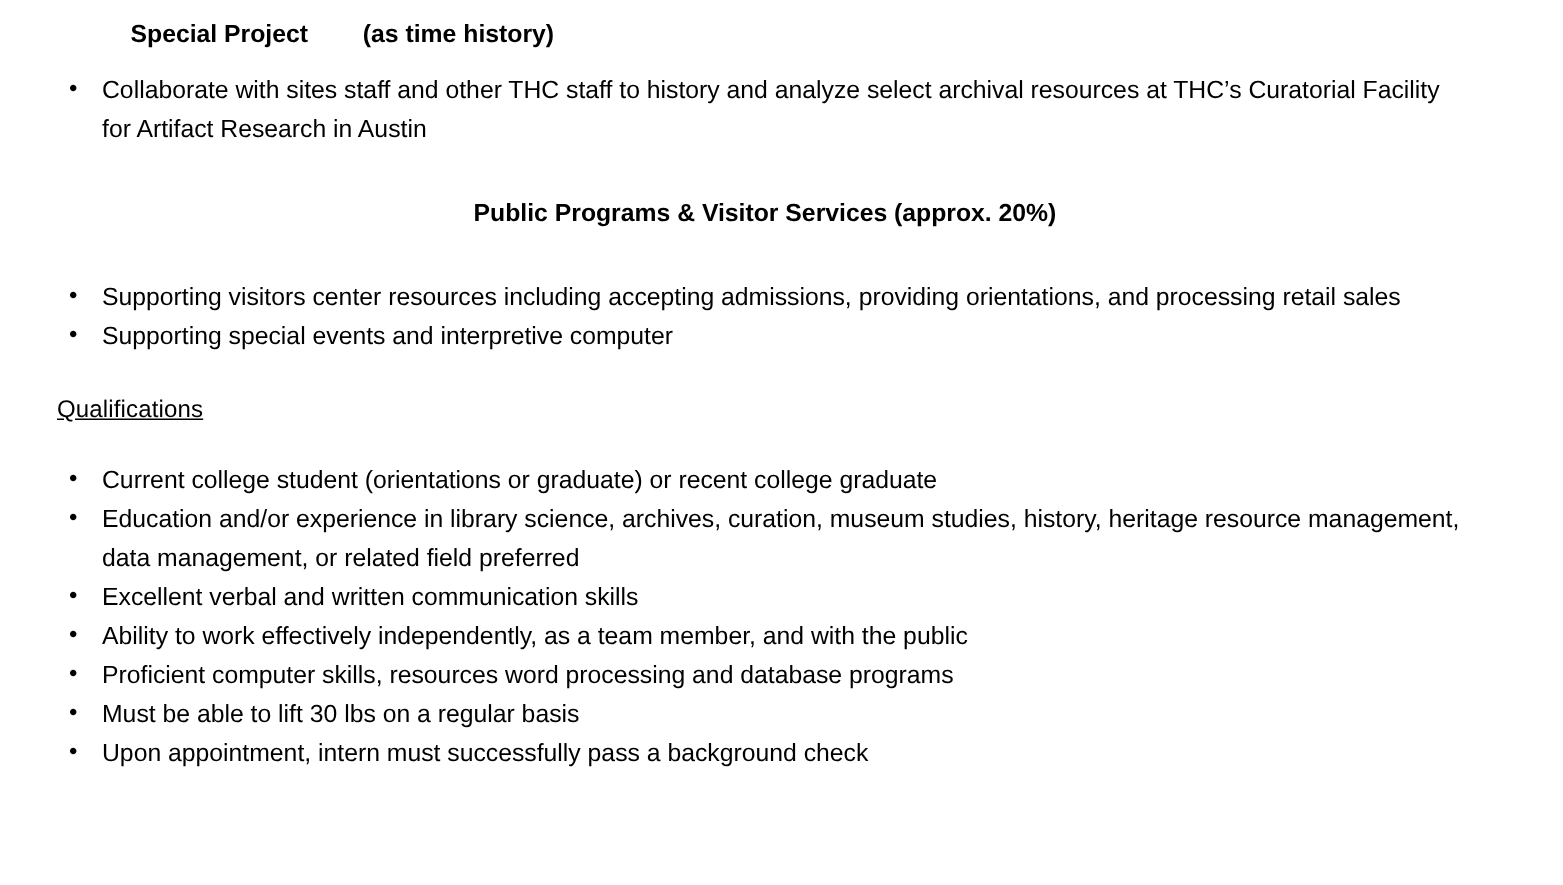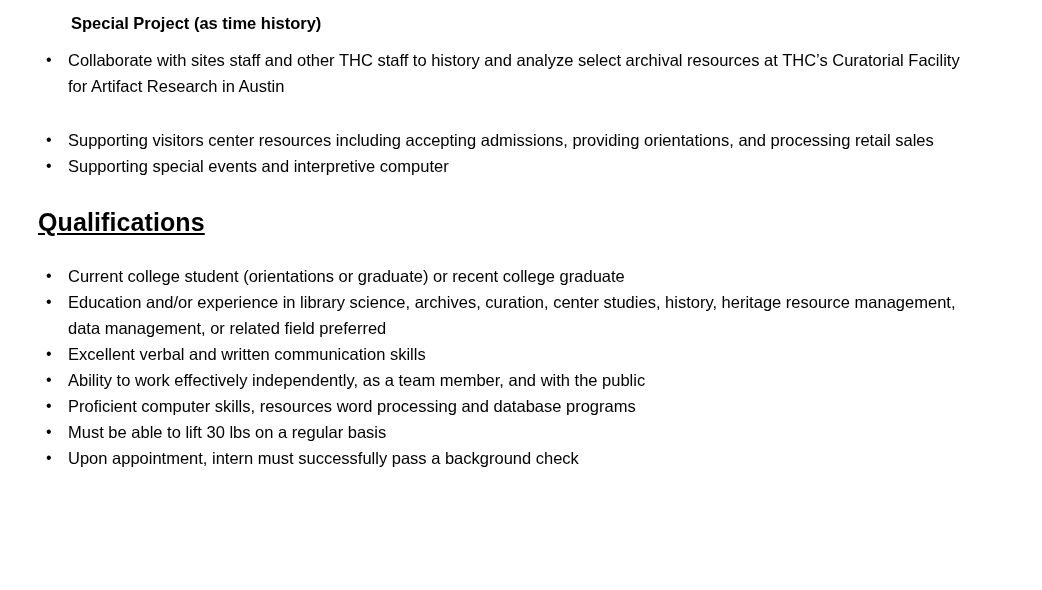--- a/index.html
+++ b/index.html
@@ -25,30 +25,30 @@
   .doc-body {
     font-size: 16.5px;
     line-height: 1.58;
   }
   .para {
     margin: 0 0 2px 0;
   }
   .heading-bold {
     font-weight: bold;
     font-size: 16.5px;
-    margin: 0;
+    margin: 16px;
     padding: 0;
     text-align: center;
   }
   .indent-heading {
     margin-left: 33px;
   }
   .section-title {
-    font-size: 25px;
-    font-weight: bold;
+    font-size: 16px;
+    font-weight: normal;
     text-decoration: underline;
     margin: 0;
     padding: 0;
     letter-spacing: 0.1px;
   }
   ul.bullets {
     list-style: none;
     margin: 0;
     padding: 0;
   }
@@ -98,20 +98,21 @@
 
     <ul class="bullets lvl1">
       <li>
         <span class="dot">•</span>
         <span class="txt">Collaborate with sites staff and other THC staff to history and analyze select archival resources at THC’s Curatorial Facility for Artifact Research in Austin</span>
       </li>
     </ul>
 
     <div class="gap-md"></div>
 
+    <div class="para heading-bold">Public Programs &amp; Visitor Services (approx. 20%)</div>
 
     <div class="gap-md"></div>
 
     <ul class="bullets lvl0">
       <li>
         <span class="dot">•</span>
         <span class="txt">Supporting visitors center resources including accepting admissions, providing orientations, and processing retail sales</span>
       </li>
       <li>
         <span class="dot">•</span>
@@ -125,21 +126,21 @@
 
     <div class="gap-lg"></div>
 
     <ul class="bullets lvl0-q">
       <li>
         <span class="dot">•</span>
         <span class="txt">Current college student (orientations or graduate) or recent college graduate</span>
       </li>
       <li>
         <span class="dot">•</span>
-        <span class="txt">Education and/or experience in library science, archives, curation, center studies, history, heritage resource management, data management, or related field preferred</span>
+        <span class="txt">Education and/or experience in library science, archives, curation, museum studies, history, heritage resource management, data management, or related field preferred</span>
       </li>
       <li>
         <span class="dot">•</span>
         <span class="txt">Excellent verbal and written communication skills</span>
       </li>
       <li>
         <span class="dot">•</span>
         <span class="txt">Ability to work effectively independently, as a team member, and with the public</span>
       </li>
       <li>

